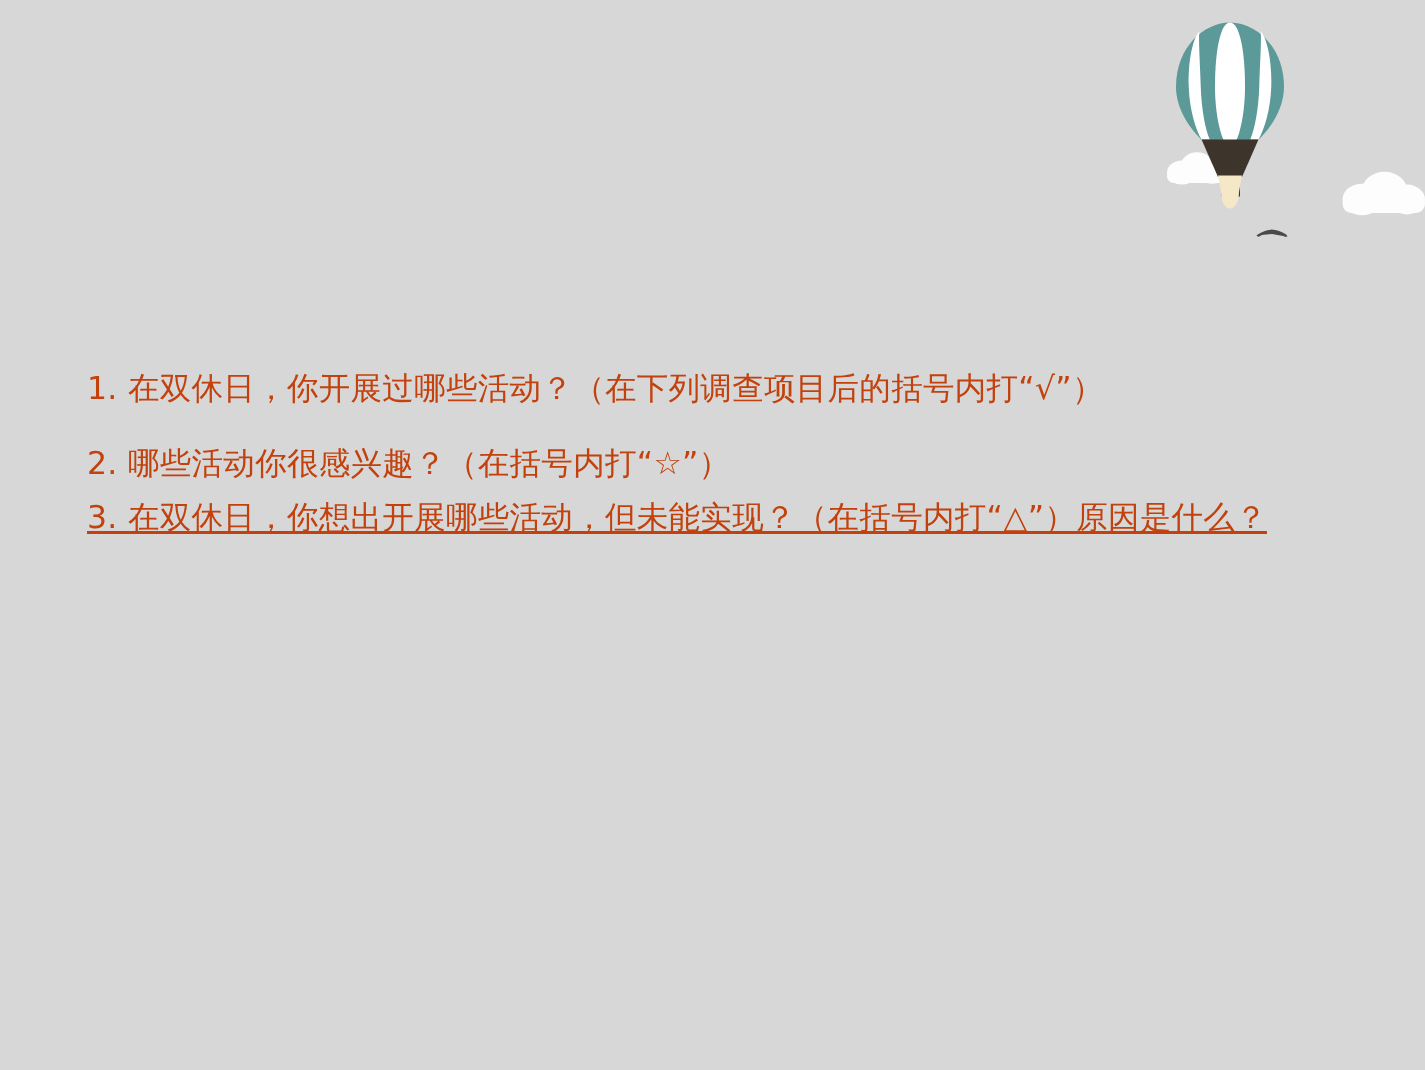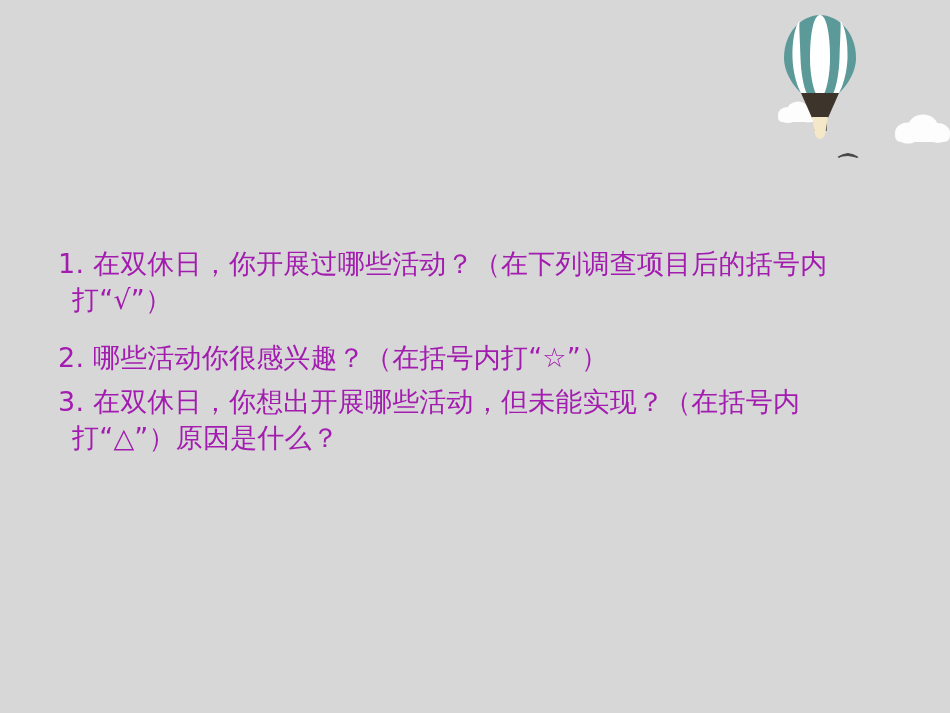--- a/index.html
+++ b/index.html
@@ -32,31 +32,31 @@
   .sky-scene svg { display: block; }
 
   
   .questions {
     position: absolute;
     left: 58px;
     top: 246px;
     width: 810px;
   }
   .question {
-    color: #a21caf;
-    font-size: 27px;
+    color: #c2410c;
+    font-size: 21px;
     line-height: 1.33;
     letter-spacing: 0.2px;
     margin: 0 0 22px 0;
     text-indent: 0;
     padding-left: 14px;
     text-indent: -14px;
     white-space: normal;
   }
-  .question:last-child { margin-bottom: 12px; }
+  .question:last-child { margin-bottom: 12px; text-decoration: underline; }
   .q2 { margin-bottom: 8px; }
 </style>
 </head>
 <body>
 
 <div class="slide">
 
   <div class="sky-scene">
     <svg width="210" height="185" viewBox="0 0 210 185" xmlns="http://www.w3.org/2000/svg">
 

